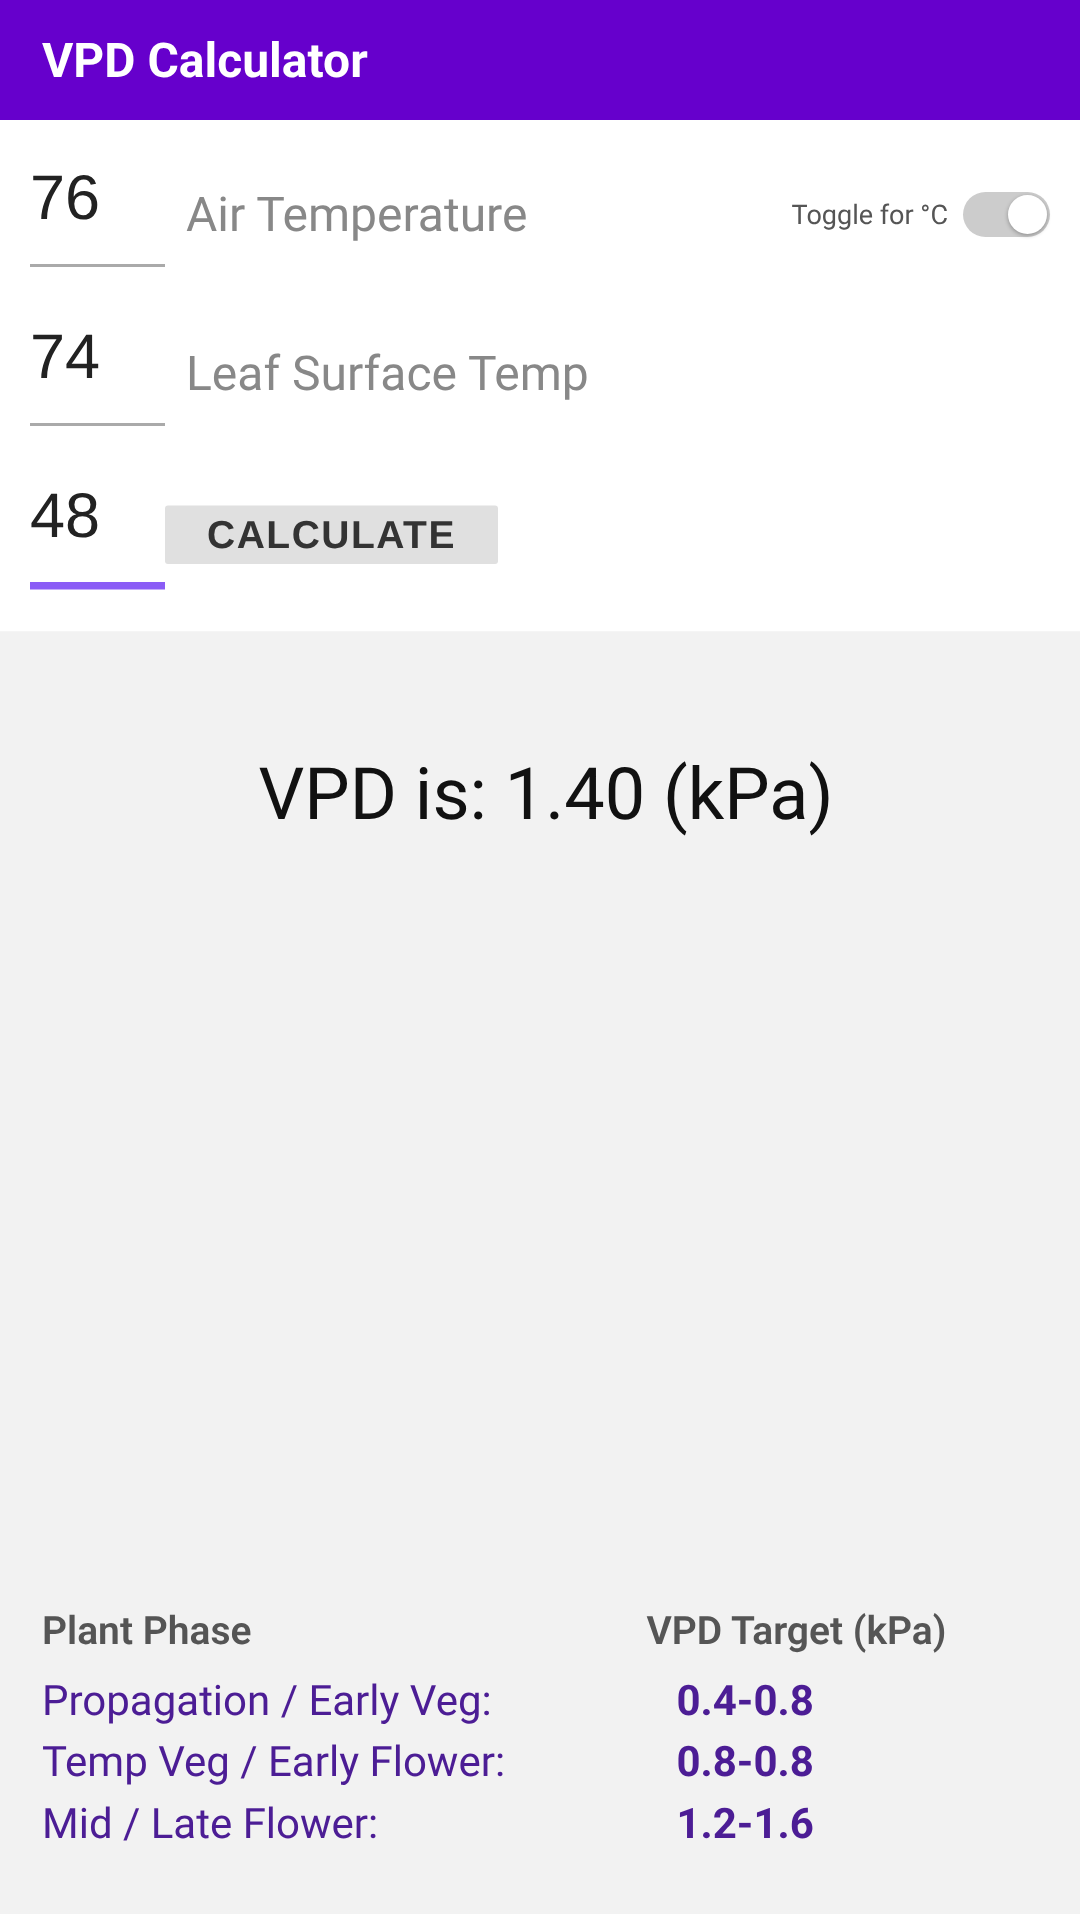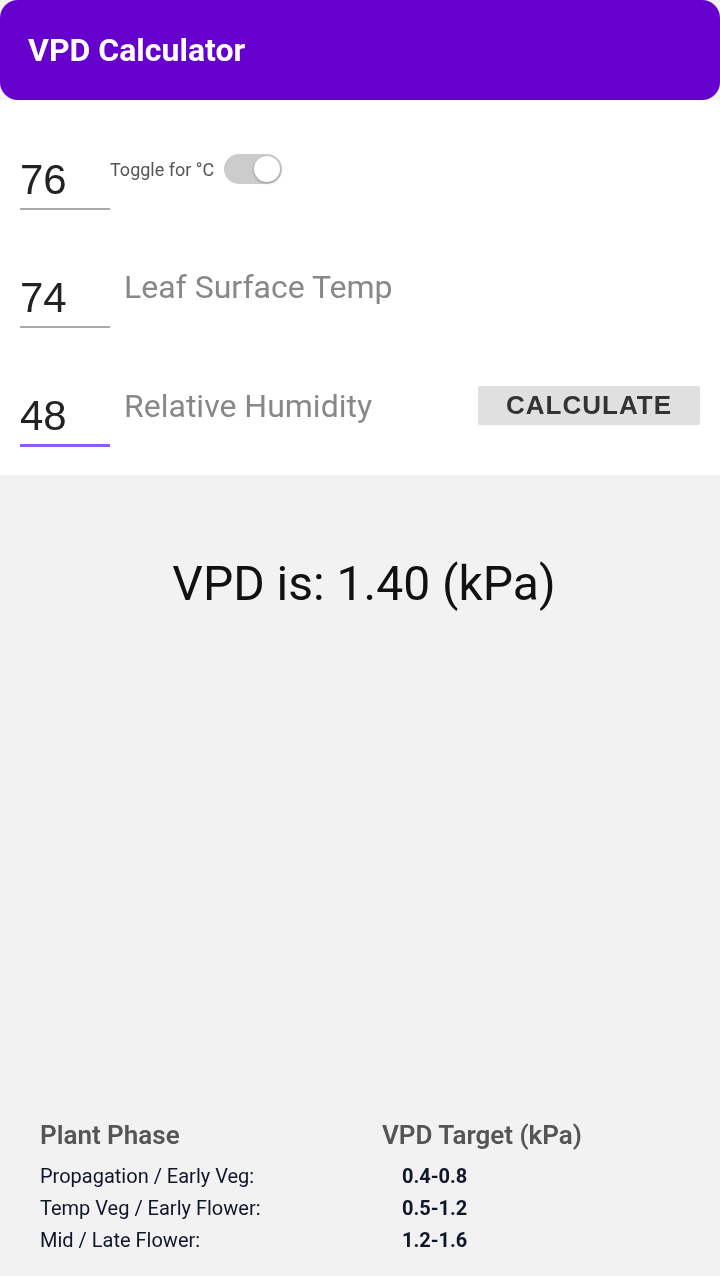--- a/index.html
+++ b/index.html
@@ -7,24 +7,23 @@
     body {
       font-family: 'Roboto', Arial, sans-serif;
       background: #f2f2f2;
       width: 720px;
       min-height: 1276px;
       overflow-x: hidden;
     }
     .header {
       background: #6600cc;
       padding: 20px 28px;
-      height: 100px;
-      display: flex;
-      align-items: center;
-      border-radius: 18px;
+      height: 80px;
+      display: flex;
+      align-items: center;
     }
     .header-title {
       color: #fff;
       font-size: 32px;
       font-weight: bold;
     }
     .inputs-section {
       background: #fff;
       padding: 10px 20px 10px 20px;
     }
@@ -36,26 +35,25 @@
       gap: 0;
     }
     .input-number {
       width: 90px;
       font-size: 42px;
       color: #222;
       border: none;
       border-bottom: 2px solid #aaa;
       background: transparent;
       outline: none;
-      padding-bottom: 4px;
+      padding-bottom: 20px;
       text-align: left;
-      margin-top: 28px;
     }
     .input-number.active-input {
-      border-bottom: 3px solid #8b5cf6;
+      border-bottom: 5px solid #8b5cf6;
     }
     .input-label {
       font-size: 32px;
       color: #888;
       margin-left: 14px;
       flex: 1;
     }
     .toggle-section {
       display: flex;
       align-items: center;
@@ -103,39 +101,39 @@
       padding: 80px 20px 60px 28px;
     }
     .result-text {
       font-size: 48px;
       color: #111;
       font-weight: 400;
     }
     .reference-section {
       position: absolute;
       bottom: 0;
-      left: 12px;
+      left: 0;
       right: 0;
       background: #f2f2f2;
       padding: 30px 28px 40px 28px;
     }
     .reference-table {
       width: 100%;
       border-collapse: collapse;
     }
     .reference-table th {
       text-align: left;
       font-size: 26px;
       color: #555;
       font-weight: 600;
       padding-bottom: 10px;
     }
     .reference-table td {
-      font-size: 20px;
-      color: #0f172a;
+      font-size: 28px;
+      color: #4c1d95;
       padding: 4px 0;
     }
     .reference-table td:last-child {
       text-align: left;
       padding-left: 20px;
       font-weight: bold;
     }
     .main-content {
       position: relative;
       min-height: 1196px;
@@ -146,36 +144,36 @@
 
 <div class="header">
   <span class="header-title">VPD Calculator</span>
 </div>
 
 <div class="main-content">
   <div class="inputs-section">
 
     <div class="input-row">
       <input type="number" class="input-number" value="76" style="">
+      <span class="input-label">Air Temperature</span>
       <div class="toggle-section">
         <span class="toggle-label">Toggle for °C</span>
         <div class="toggle-switch">
           <div class="toggle-knob"></div>
         </div>
       </div>
     </div>
 
     <div class="input-row">
       <input type="number" class="input-number" value="74" style="">
       <span class="input-label">Leaf Surface Temp</span>
     </div>
 
     <div class="input-row">
       <input type="number" class="input-number active-input" value="48" style="">
-      <span class="input-label">Relative Humidity</span>
       <button class="calculate-btn">CALCULATE</button>
     </div>
   </div>
 
   <div class="result-section">
     <span class="result-text">VPD is: 1.40 (kPa)</span>
   </div>
 
   <div class="reference-section">
     <table class="reference-table">
@@ -185,21 +183,21 @@
           <th>VPD Target (kPa)</th>
         </tr>
       </thead>
       <tbody id="reference-tbody">
       <tr>
             <td>Propagation / Early Veg:</td>
             <td>0.4-0.8</td>
           </tr>
           <tr>
             <td>Temp Veg / Early Flower:</td>
-            <td>0.5-1.2</td>
+            <td>0.8-0.8</td>
           </tr>
           <tr>
             <td>Mid / Late Flower:</td>
             <td>1.2-1.6</td>
           </tr>
         </tbody>
     </table>
   </div>
 </div>
 

